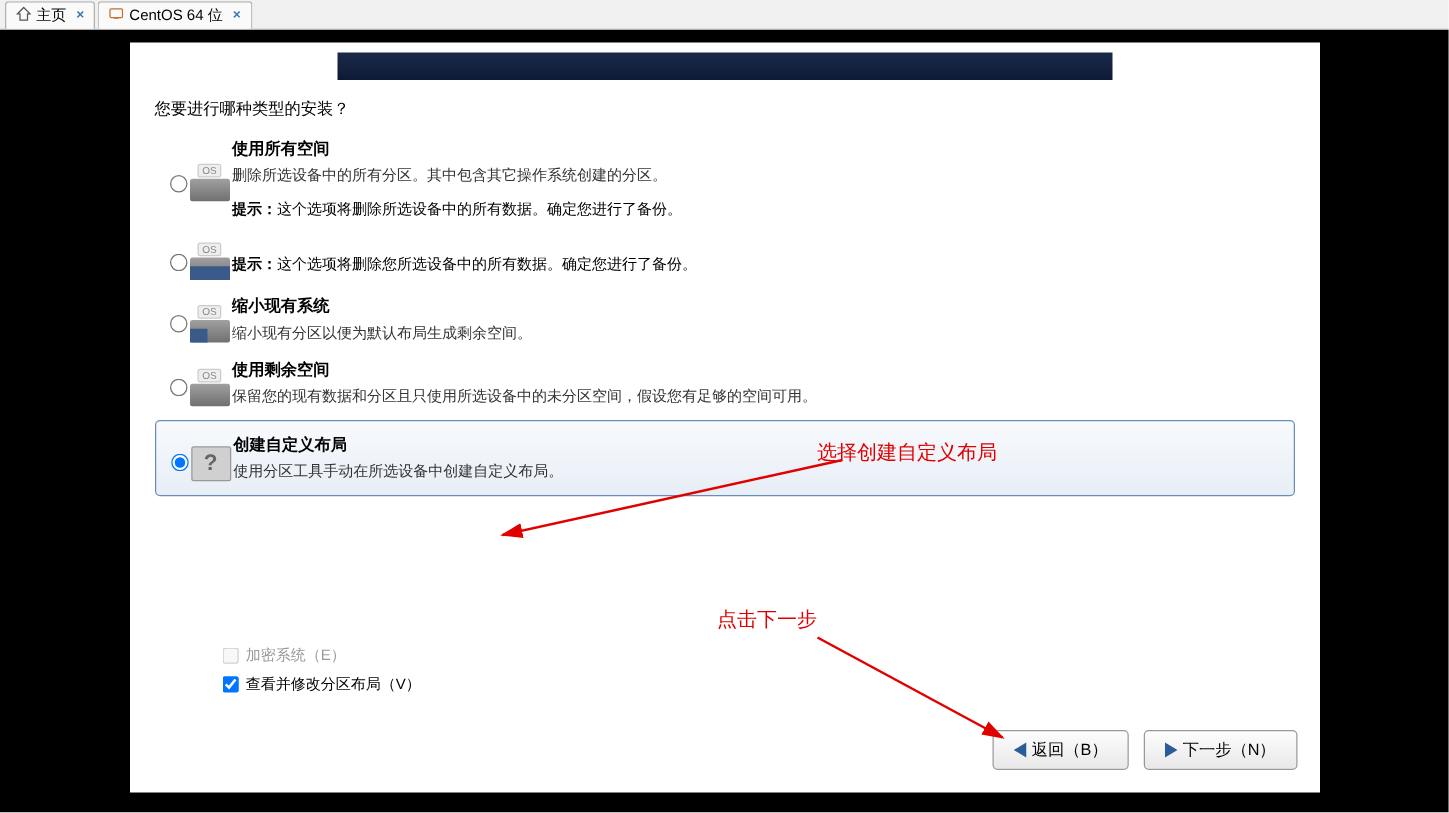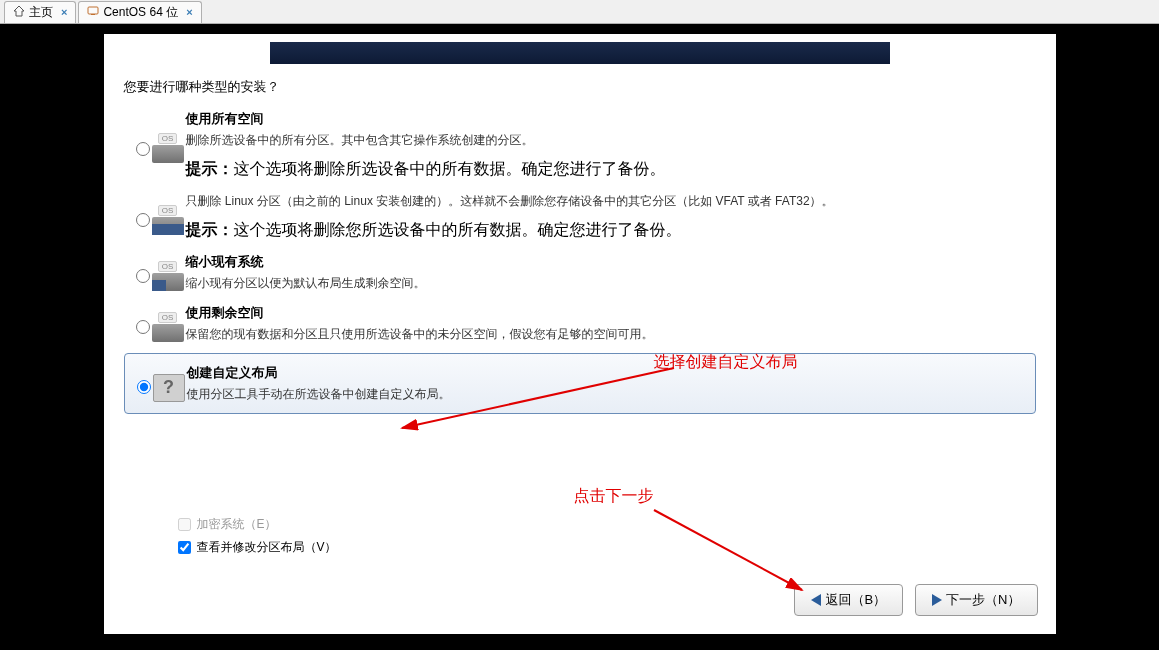--- a/index.html
+++ b/index.html
@@ -142,21 +142,21 @@
       font-weight: bold;
       font-size: 13px;
       margin-bottom: 3px;
     }
     .option-desc {
       font-size: 12px;
       color: #333;
       line-height: 1.5;
     }
     .option-tip {
-      font-size: 16px;
+      font-size: 12px;
       margin-top: 10px;
     }
     .option-tip .tip-label { font-weight: bold; }
     .checkboxes {
       position: absolute;
       left: 30px;
       bottom: 72px;
     }
     .cb-row {
       display: flex;
@@ -258,21 +258,20 @@
         </div>
       </div>
 
       <div class="option-row">
         <div class="radio-wrap"><input type="radio" name="opt" style=""></div>
         <div class="option-icon">
           <div class="os-badge">OS</div>
           <div class="disk-shape fill-blue"></div>
         </div>
         <div class="option-text">
-          <div class="option-desc">只删除 Linux 分区（由之前的 Linux 安装创建的）。这样就不会删除您存储设备中的其它分区（比如 VFAT 或者 FAT32）。</div>
           <div class="option-tip">
             <span class="tip-label">提示：</span><span>这个选项将删除您所选设备中的所有数据。确定您进行了备份。</span>
           </div>
         </div>
       </div>
 
       <div class="option-row">
         <div class="radio-wrap"><input type="radio" name="opt" style=""></div>
         <div class="option-icon">
           <div class="os-badge">OS</div>

